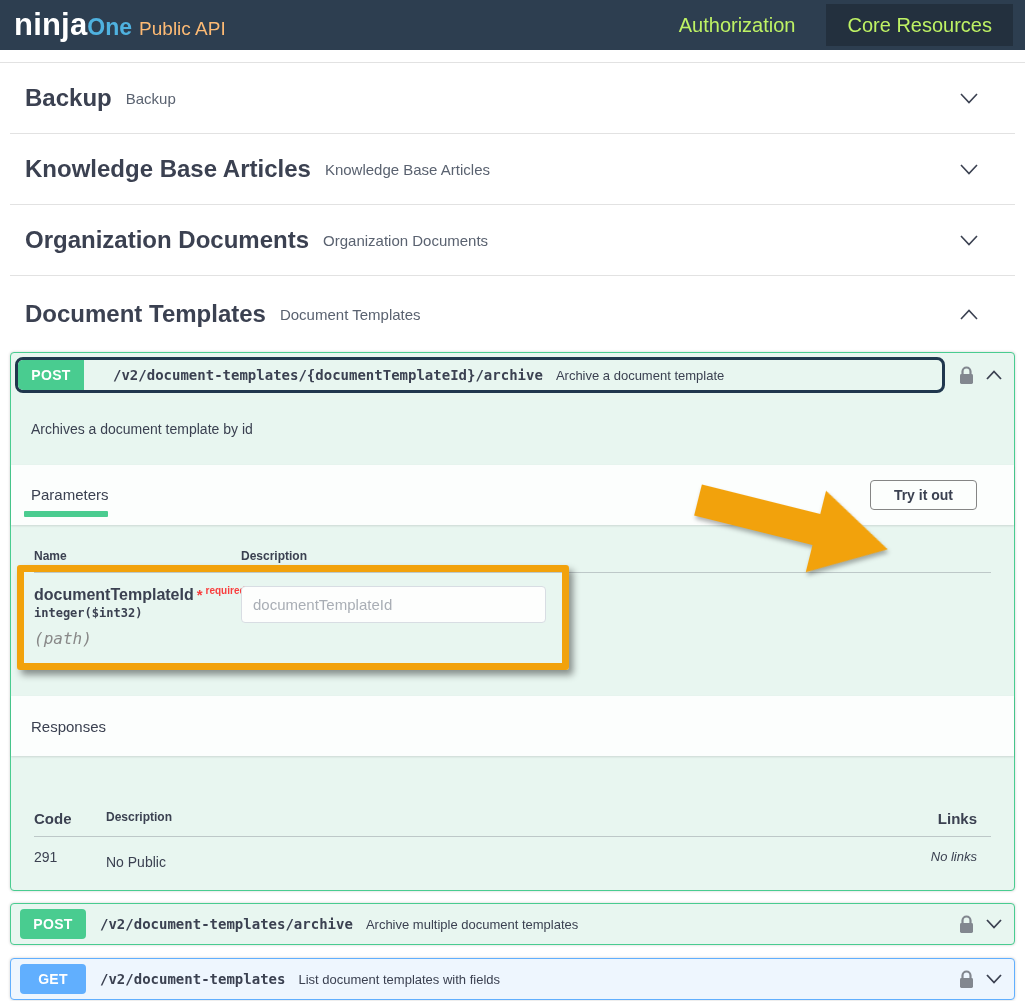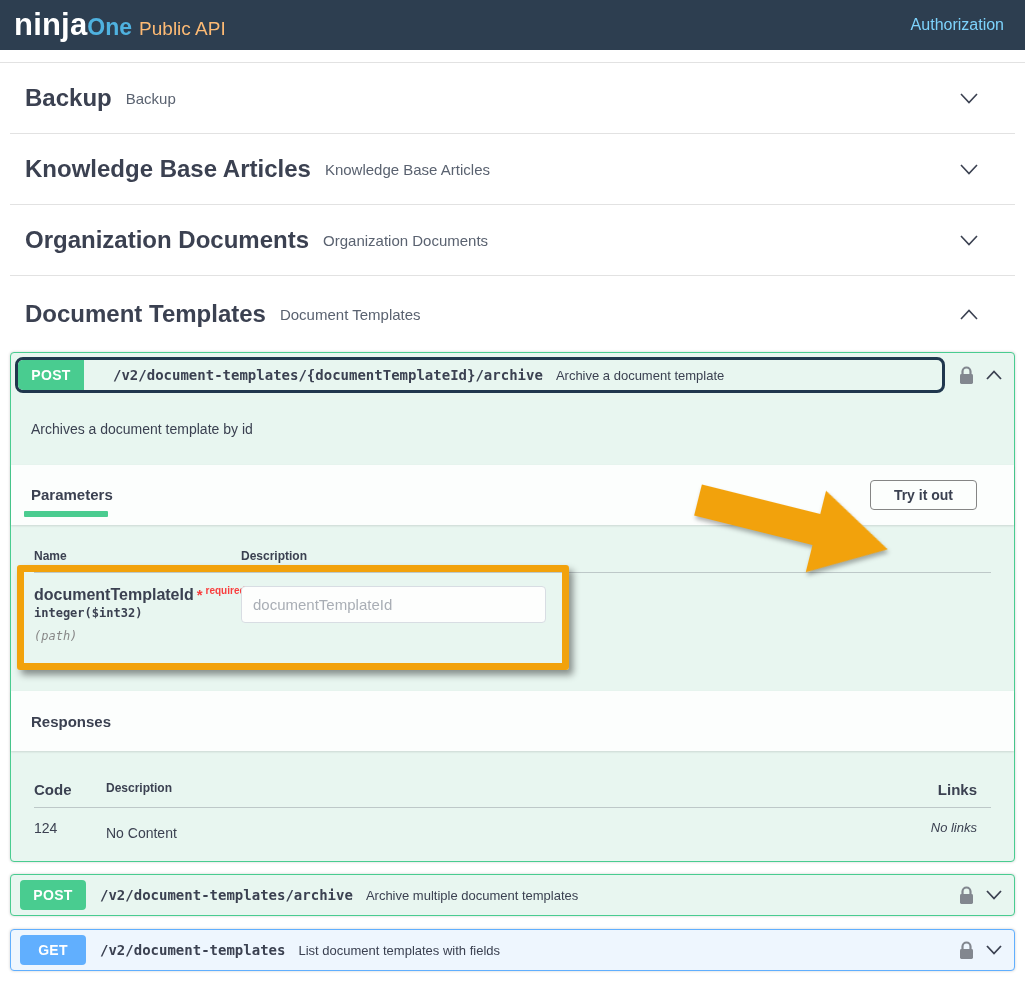--- a/index.html
+++ b/index.html
@@ -27,21 +27,21 @@
   .topbar {
     height: 50px; background: #2d3e50;
     display: flex; align-items: center; padding: 0 0 0 14px;
   }
   .brand { display: flex; align-items: baseline; }
   .brand-bold { font-size: 31px; font-weight: bold; color: #ffffff; letter-spacing: .2px; }
   .brand-accent { font-size: 23px; font-weight: bold; color: #4fb2e0; }
   .brand-rest { font-size: 19px; color: #fdba74; margin-left: 7px; font-weight: 400; }
   .nav-links { margin-left: auto; display: flex; align-items: center; height: 100%; }
   .nav-item {
-    color: #7dd3fc; font-size: 16px; height: 100%;
+    color: #bef264; font-size: 20px; height: 100%;
     display: flex; align-items: center; padding: 0 21px; cursor: pointer;
   }
   .nav-item.active { background: rgba(0,0,0,.22); margin: 0 12px 0 10px; height: 42px; }
 
   
   .content { padding: 0 10px; }
   .top-divider { border: none; border-top: 1px solid #e2e2e2; margin: 12px 0 0 0; }
 
   .tag-row {
     display: flex; align-items: center; padding: 21px 15px;
@@ -87,57 +87,57 @@
 
   
   .op-desc-band { padding: 24px 20px 28px 20px; font-size: 14px; color: #3b4151; }
 
   .section-header {
     background: rgba(255,255,255,.85); min-height: 60px;
     display: flex; align-items: center; padding: 8px 20px;
     box-shadow: 0 1px 2px rgba(0,0,0,.12);
   }
   .sec-tab { position: relative; padding-bottom: 10px; margin-top: 8px; }
-  .sec-title { font-size: 15px; font-weight: bold; color: #3b4151; margin: 0; }
+  .sec-title { font-size: 15px; font-weight: normal; color: #3b4151; margin: 0; }
   .tab-underline {
     position: absolute; left: -7px; bottom: -4px; width: 84px; height: 6px;
     background: #4bcc90; border-radius: 1px;
   }
   .tryout-btn {
     margin-left: auto; margin-right: 17px;
     background: transparent; border: 1px solid #858585; border-radius: 4px;
     color: #3b4151; font-size: 14px; font-weight: bold; padding: 6px 23px; cursor: pointer;
     font-family: "Liberation Sans", sans-serif;
   }
 
   .params-wrap { position: relative; padding: 24px 23px 48px 23px; }
   .pgrid { display: grid; grid-template-columns: 207px 1fr; }
   .col-hdr { font-size: 12px; font-weight: bold; color: #3b4151; }
   .thead-line { border: none; border-top: 1px solid rgba(59,65,81,.25); margin: 9px 0 0 0; }
   .param-row { padding-top: 12px; }
   .param-name { font-size: 16px; font-weight: bold; color: #3b4151; }
   .req-star { color: #f93e3e; font-weight: bold; font-size: 15px; margin-left: 3px; }
   .req-label { color: #f93e3e; font-size: 10px; font-weight: bold; vertical-align: super; margin-left: 3px; }
   .param-type { font-family: "DejaVu Sans Mono", monospace; font-size: 12px; font-weight: bold; margin-top: 2px; color: #3b4151; }
-  .param-in { font-family: "DejaVu Sans Mono", monospace; font-size: 12px; font-style: italic; color: #888888; margin-top: 9px; }
+  .param-in { font-family: "DejaVu Sans Mono", monospace; font-size: 16px; font-style: italic; color: #888888; margin-top: 9px; }
   .param-input {
     width: 305px; height: 37px; border: 1px solid #d8dde3; border-radius: 4px;
     background: #fdfefd; padding: 0 11px; font-size: 15px; color: #3b4151;
     font-family: "Liberation Sans", sans-serif; margin-top: 1px;
   }
   .param-input::placeholder { color: #a9aeb5; }
 
   .highlight-box {
     position: absolute; left: 6px; top: 40px; width: 552px; height: 105px;
     border: 7px solid #f2a20c; border-radius: 3px;
     box-shadow: 4px 5px 7px rgba(0,0,0,.42);
     pointer-events: none; z-index: 5;
   }
 
-  .resp-wrap { padding: 30px 23px 20px 23px; }
+  .resp-wrap { padding: 30px 23px 20px 23px; margin-top: 24px; }
   .rgrid { display: grid; grid-template-columns: 72px 1fr 110px; align-items: start; }
   .resp-hdr-big { font-size: 15px; font-weight: bold; color: #3b4151; }
   .resp-links-hdr { text-align: right; padding-right: 14px; }
   .resp-row { padding-top: 12px; }
   .resp-code { font-size: 14px; color: #3b4151; }
   .resp-desc { font-size: 14px; color: #3b4151; padding-top: 5px; }
   .resp-links { font-size: 13px; font-style: italic; color: #3b4151; text-align: right; padding-right: 14px; }
 
   
   .arrow-overlay { position: absolute; left: 690px; top: 478px; width: 220px; height: 110px; overflow: visible; z-index: 6; pointer-events: none; }
@@ -152,20 +152,21 @@
 
 
   <div class="topbar">
     <div class="brand">
       <span class="brand-bold">ninja</span>
       <span class="brand-accent">One</span>
       <span class="brand-rest">Public API</span>
     </div>
     <div class="nav-links">
       <div class="nav-item">Authorization</div>
+      <div class="nav-item active">Core Resources</div>
     </div>
   </div>
 
   <hr class="top-divider">
 
   <div class="content">
 
     <div class="tag-row">
       <h3 class="tag-title">Backup</h3>
       <span class="tag-desc">Backup</span>
@@ -262,22 +263,22 @@
       </div>
 
       <div class="resp-wrap">
         <div class="rgrid">
           <span class="resp-hdr-big">Code</span>
           <span class="col-hdr">Description</span>
           <span class="resp-hdr-big resp-links-hdr">Links</span>
         </div>
         <hr class="thead-line">
         <div class="rgrid resp-row">
-          <span class="resp-code">124</span>
-          <span class="resp-desc">No Content</span>
+          <span class="resp-code">291</span>
+          <span class="resp-desc">No Public</span>
           <span class="resp-links">No links</span>
         </div>
       </div>
     </div>
 
     <div class="opblock post collapsed" style="margin-bottom:13px;">
       <div class="op-summary">
         <span class="method-badge post">POST</span>
         <span class="op-path">/v2/document-templates/archive</span>
         <span class="op-short-desc">Archive multiple document templates</span>

